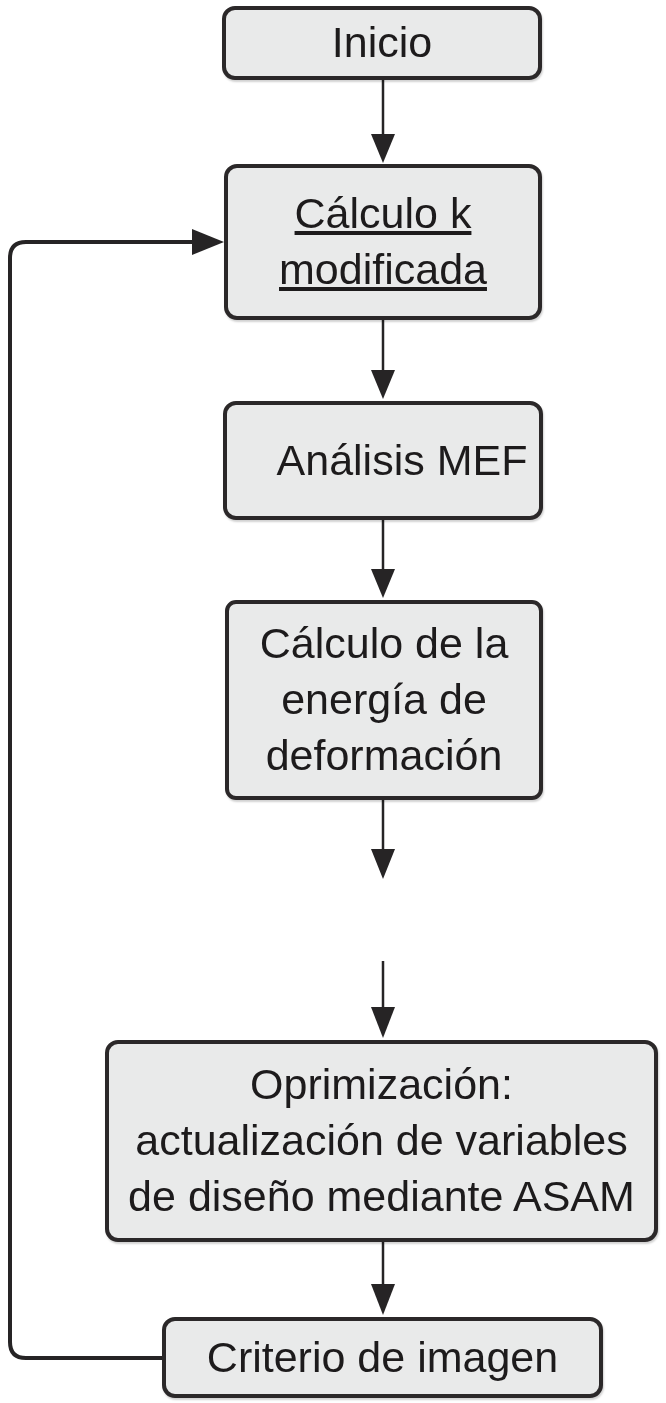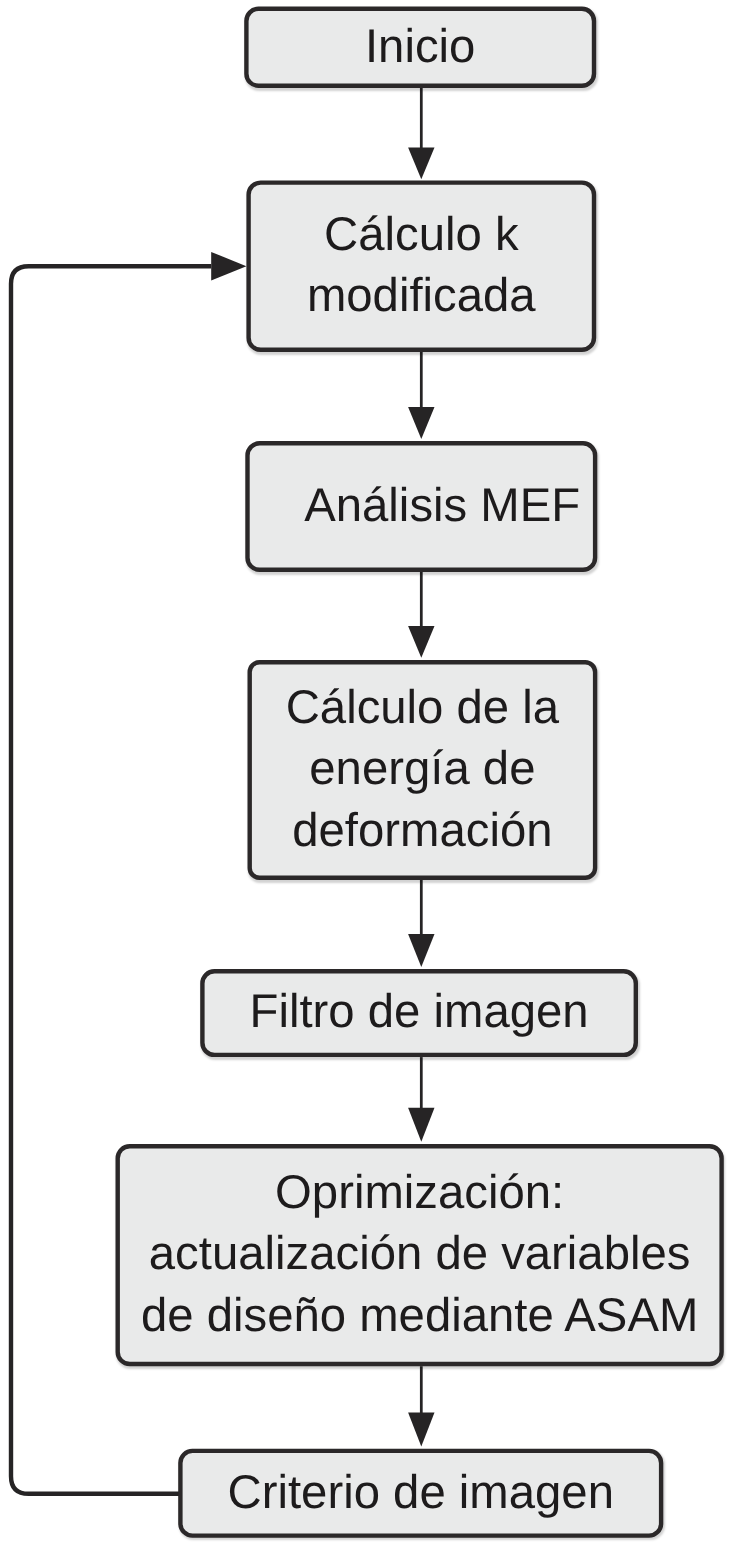--- a/index.html
+++ b/index.html
@@ -27,21 +27,21 @@
     justify-content: center;
     text-align: center;
     color: #1d1b1c;
     font-size: 43px;
     line-height: 1.3;
     box-shadow: 1px 2px 2px rgba(0,0,0,0.18);
   }
   .node .label { white-space: pre-line; }
   
   #n-inicio    { left: 222px; top: 6px;    width: 320px; height: 74px;  }
-  #n-calculo-k { left: 224px; top: 164px;  width: 318px; height: 156px; }
+  #n-calculo-k { left: 224px; top: 164px;  width: 318px; height: 156px; text-decoration: underline; }
   #n-analisis  { left: 223px; top: 401px;  width: 320px; height: 119px; padding-left: 38px; }
   #n-energia   { left: 225px; top: 600px;  width: 318px; height: 200px; border-radius: 11px; }
   #n-filtro    { left: 182px; top: 881px;  width: 398px; height: 80px;  }
   #n-optim     { left: 105px; top: 1040px; width: 553px; height: 202px; }
   #n-criterio  { left: 162px; top: 1317px; width: 441px; height: 81px;  }
 </style>
 </head>
 <body>
 
 <div class="canvas">
@@ -96,23 +96,20 @@
   <div class="node" id="n-analisis">
     <span class="label">Análisis MEF</span>
   </div>
 
   <div class="node" id="n-energia">
     <span class="label">Cálculo de la
 energía de
 deformación</span>
   </div>
 
-  <div class="node" id="n-filtro">
-    <span class="label">Filtro de imagen</span>
-  </div>
 
   <div class="node" id="n-optim">
     <span class="label">Oprimización:
 actualización de variables
 de diseño mediante ASAM</span>
   </div>
 
   <div class="node" id="n-criterio">
     <span class="label">Criterio de imagen</span>
   </div>

